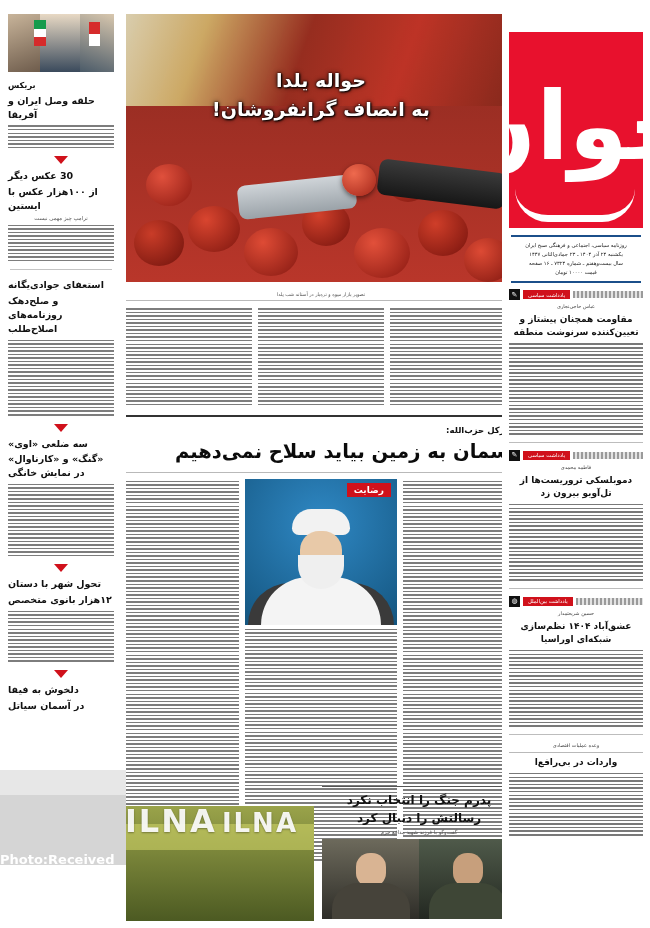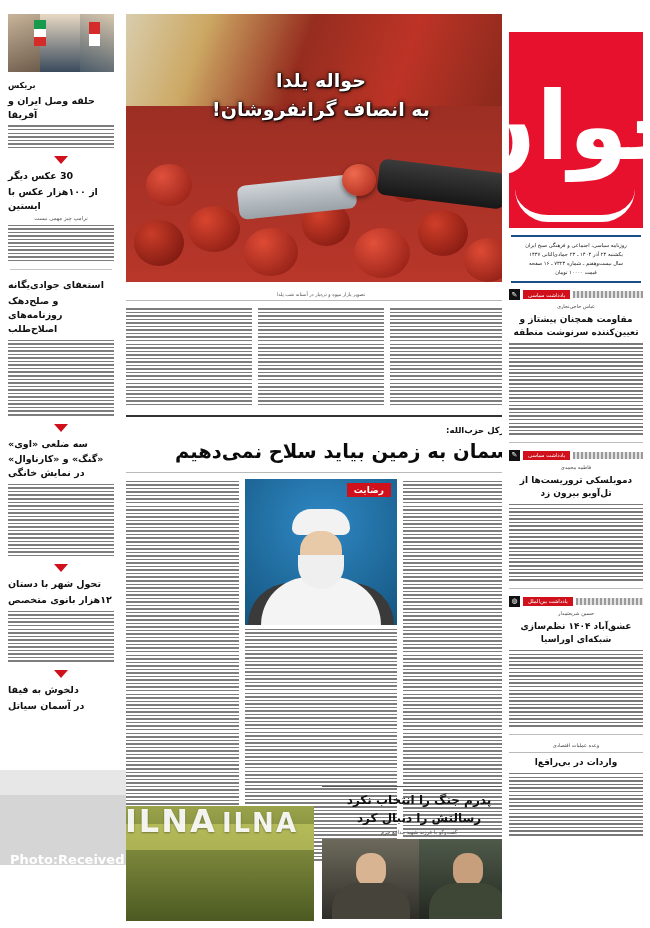--- a/index.html
+++ b/index.html
@@ -119,21 +119,21 @@
   .s-body{position:absolute;left:50%;transform:translateX(-50%);bottom:0;width:78px;height:36px;
     background:#46433a;border-radius:26px 26px 0 0;}
 
   .midphoto{position:absolute;left:126px;top:806px;width:188px;height:115px;overflow:hidden;
     background:linear-gradient(180deg,#9aa34a,#4c5a22);}
   .mid-band{position:absolute;left:0;right:0;top:18px;height:26px;background:#d3d76a;opacity:.55;}
 
   .ilna{position:absolute;left:8px;top:802px;width:300px;height:100px;z-index:5;pointer-events:none;}
   .ilna-text{font-family:"DejaVu Sans","Liberation Sans",sans-serif;font-weight:bold;font-size:32px;
     color:rgba(255,255,255,.92);letter-spacing:2px;text-shadow:0 1px 2px rgba(0,0,0,.35);}
-  .photo-received{position:absolute;left:10px;top:852px;font-size:13px;color:#fff;font-weight:bold;z-index:6;}
+  .photo-received{position:absolute;left:0;top:852px;font-size:13px;color:#fff;font-weight:bold;z-index:6;}
 
   .greyband{position:absolute;left:0;top:795px;width:126px;height:70px;background:#d5d5d5;}
   .greyband2{position:absolute;left:0;top:770px;width:126px;height:26px;background:#e7e7e7;}
 </style>
 </head>
 <body>
 
 <div class="page">
 
   <div class="leftcol">

